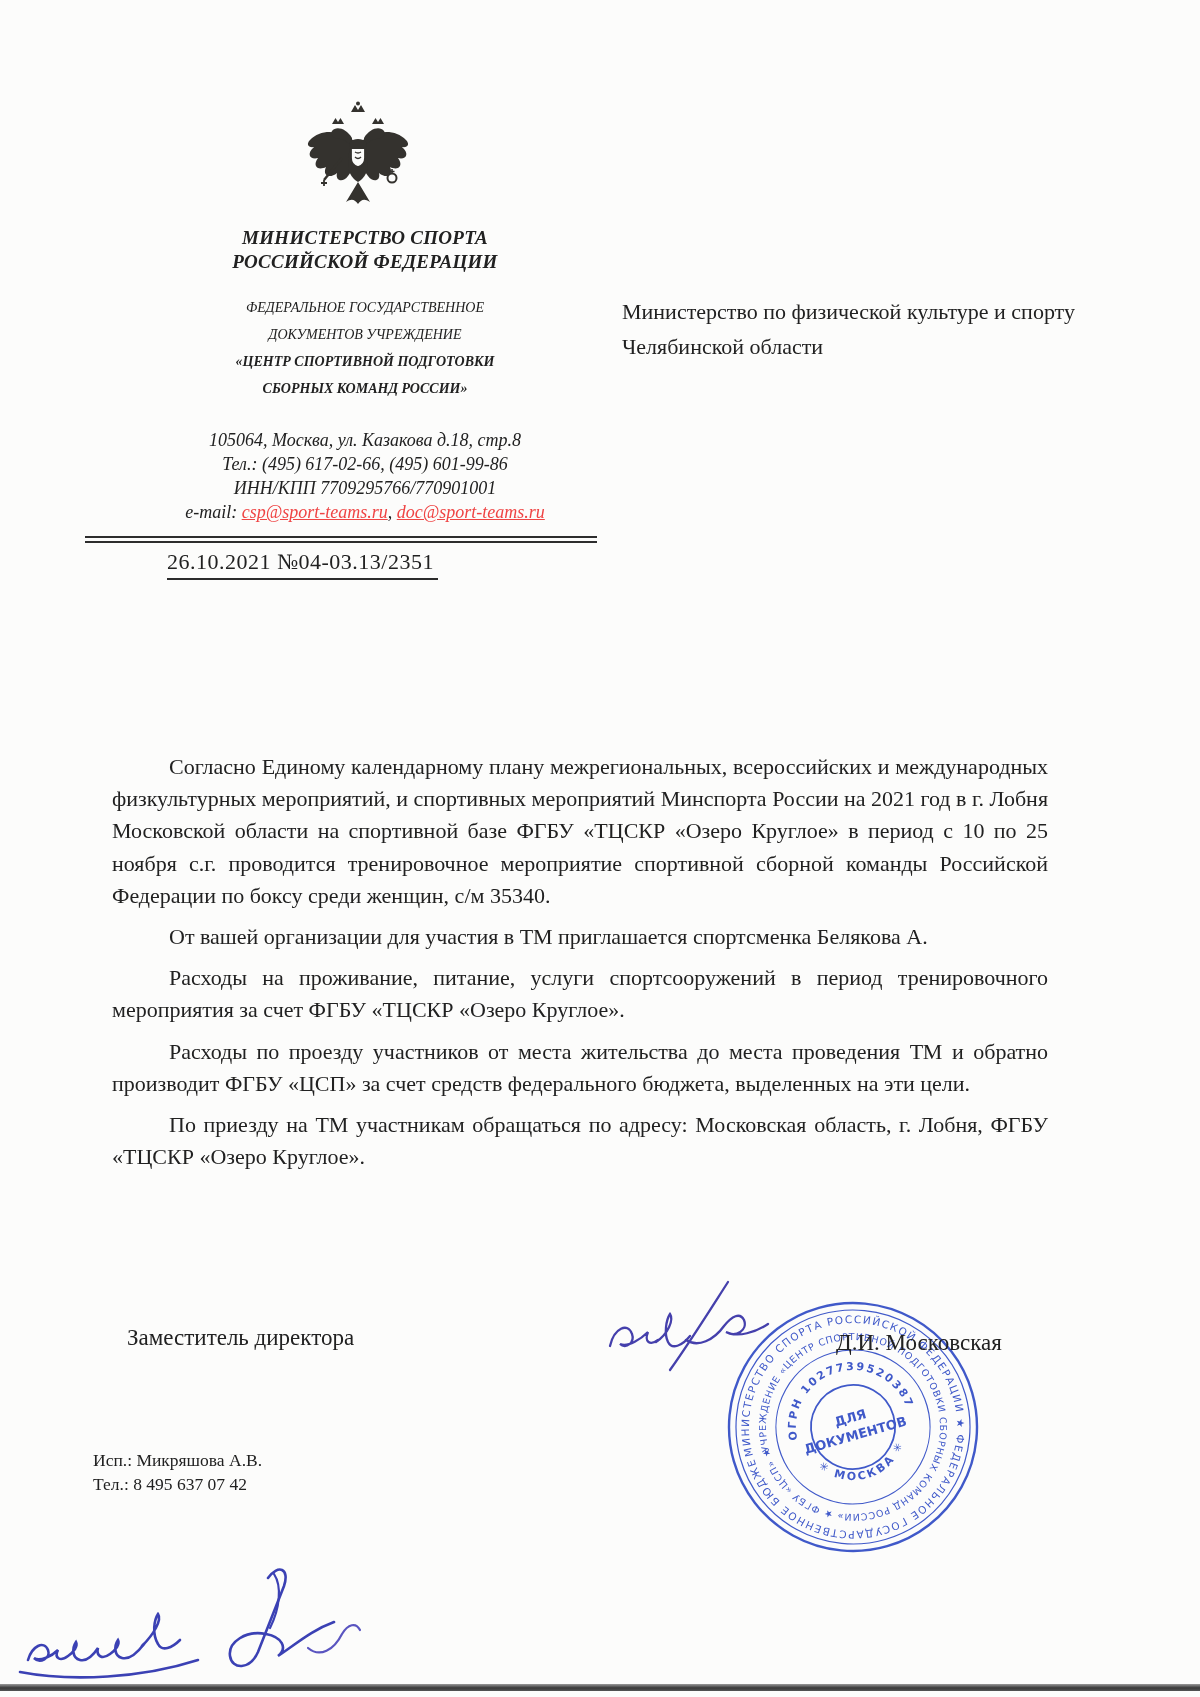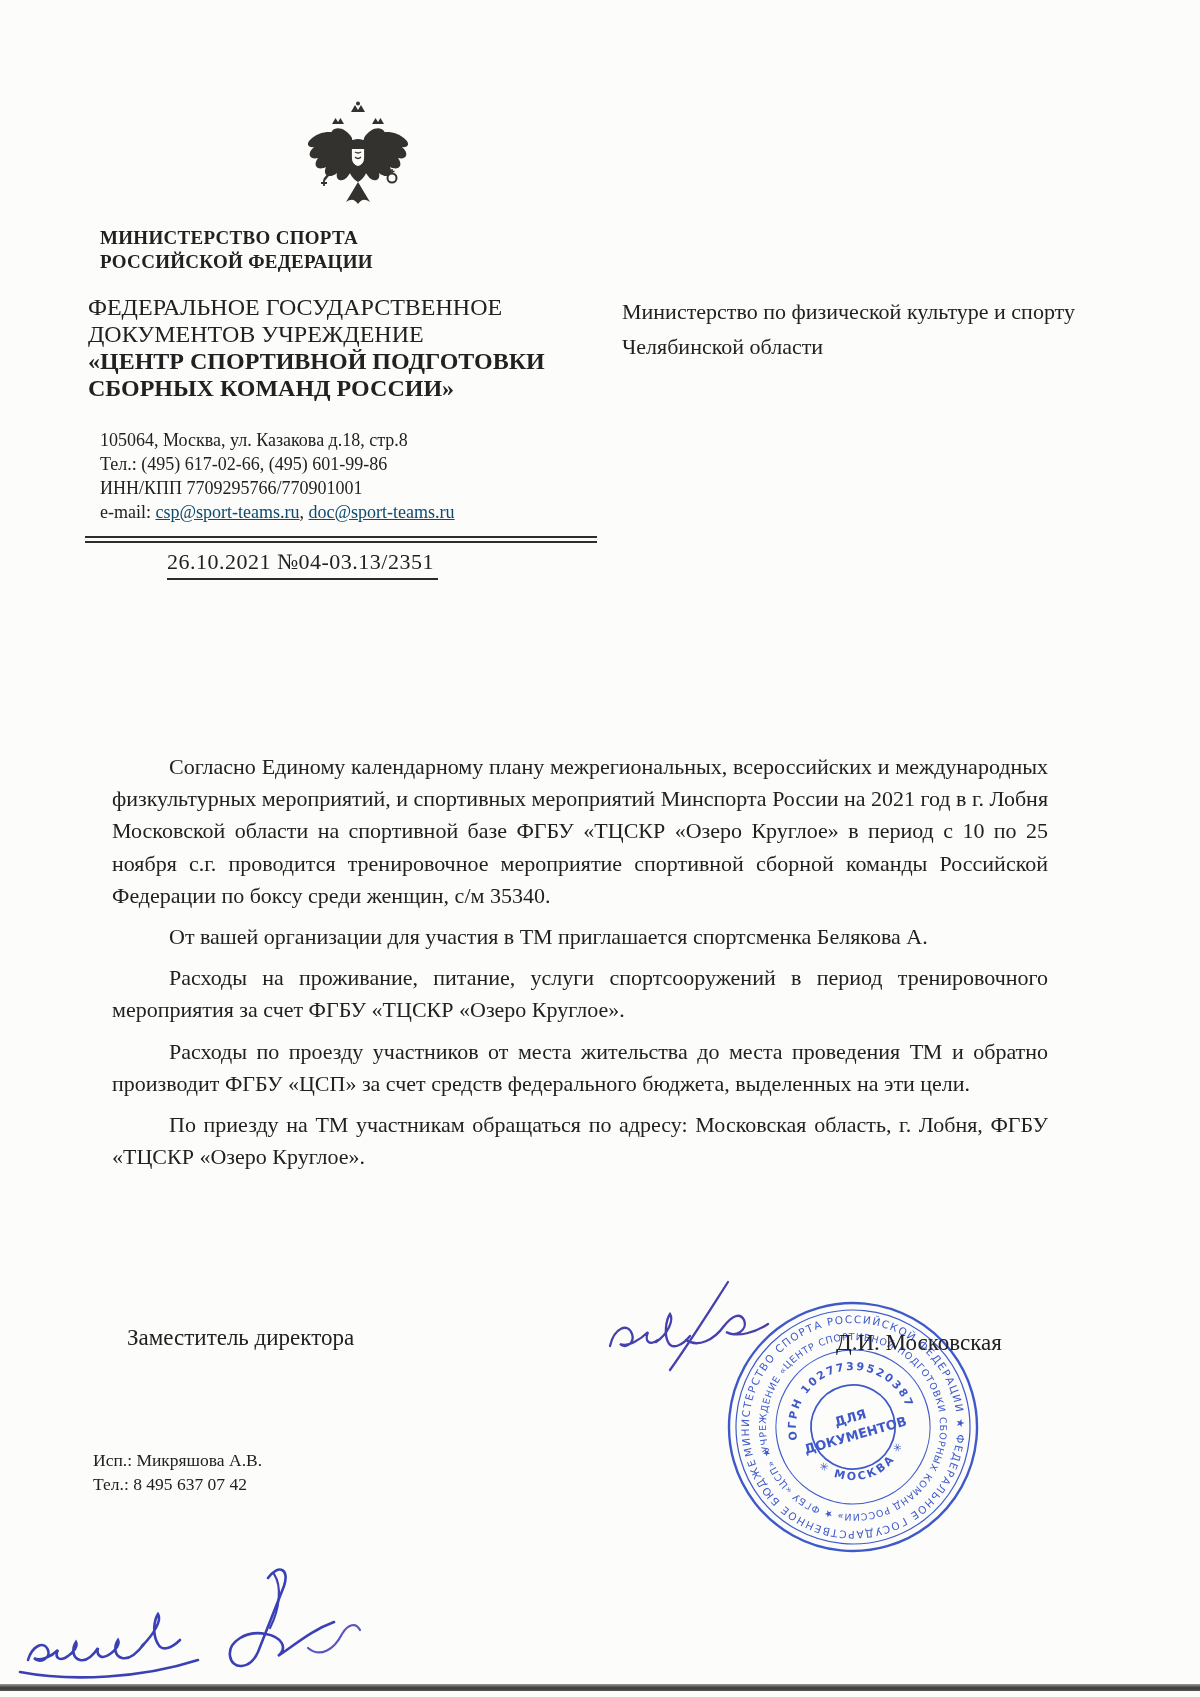--- a/index.html
+++ b/index.html
@@ -2,29 +2,29 @@
 <html><head>
 <meta charset="utf-8">
 <style>
   html,body { margin:0; padding:0; background:#e8e8e8; }
   .page {
     position:relative; width:1200px; height:1697px; margin:0 auto;
     background:#fcfcfb; overflow:hidden;
     font-family:"Liberation Serif", serif; color:#212121;
   }
   .abs { position:absolute; }
-  .center { text-align:left; }
+  .center { text-align:center;font-style:italic; }
 
   
   .emblem { left:302px; top:100px; width:112px; height:120px; }
   .ministry { left:100px; top:226px; width:530px; font-weight:bold; font-size:19px; line-height:24px; letter-spacing:.3px; }
-  .orgname { left:88px; top:294px; width:554px; font-size:24px; line-height:27px; }
+  .orgname { left:88px; top:294px; width:554px; font-size:14px; line-height:27px; }
   .orgname .b { font-weight:bold; }
   .addr { left:100px; top:428px; width:530px; font-size:18px; line-height:24px; }
-  .addr a, .email-u { text-decoration:underline; color:#0c4a6e; }
+  .addr a, .email-u { text-decoration:underline; color:#ef4444; }
   .rule { left:85px; top:536px; width:512px; height:3px; border-top:2.5px solid #2d2d2d; border-bottom:2px solid #2d2d2d; }
   .refline { left:167px; top:549px; font-size:22px; letter-spacing:.5px; border-bottom:2px solid #2b2b2b; padding:0 4px 3px 0; }
 
   
   .recipient { left:622px; top:294px; width:455px; font-size:22px; line-height:35px; text-align:left; }
 
   
   .body-text { left:103px; top:742px; width:954px; font-size:22px; line-height:32.2px; text-align:justify; }
   .body-text p { margin:9px; text-indent:57px; }
 

